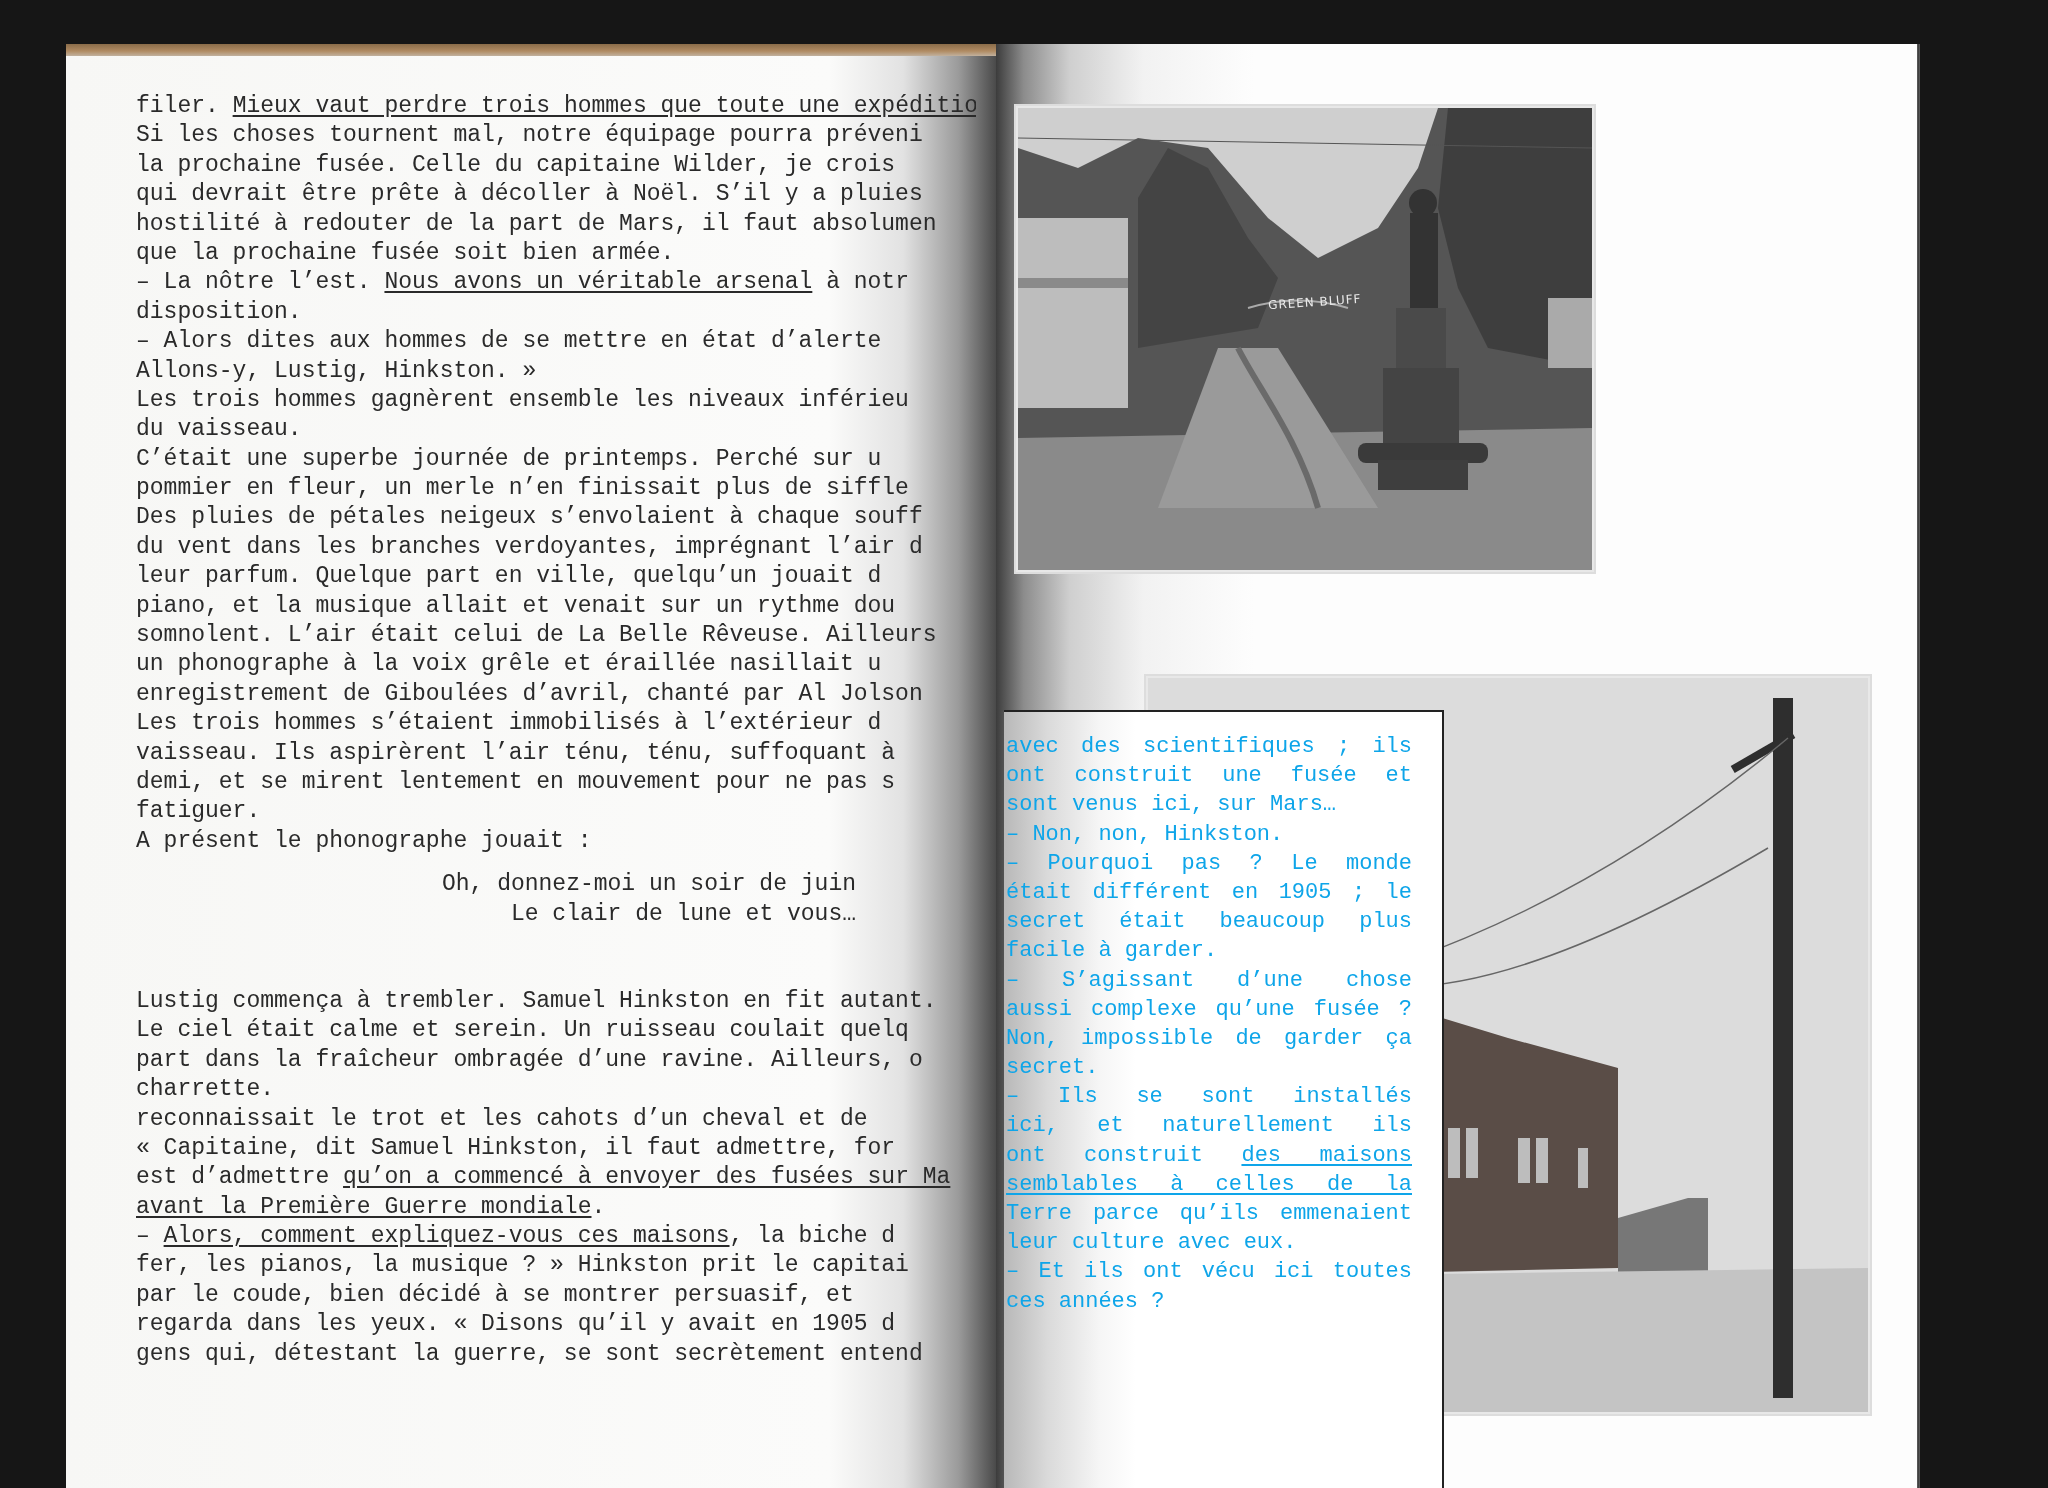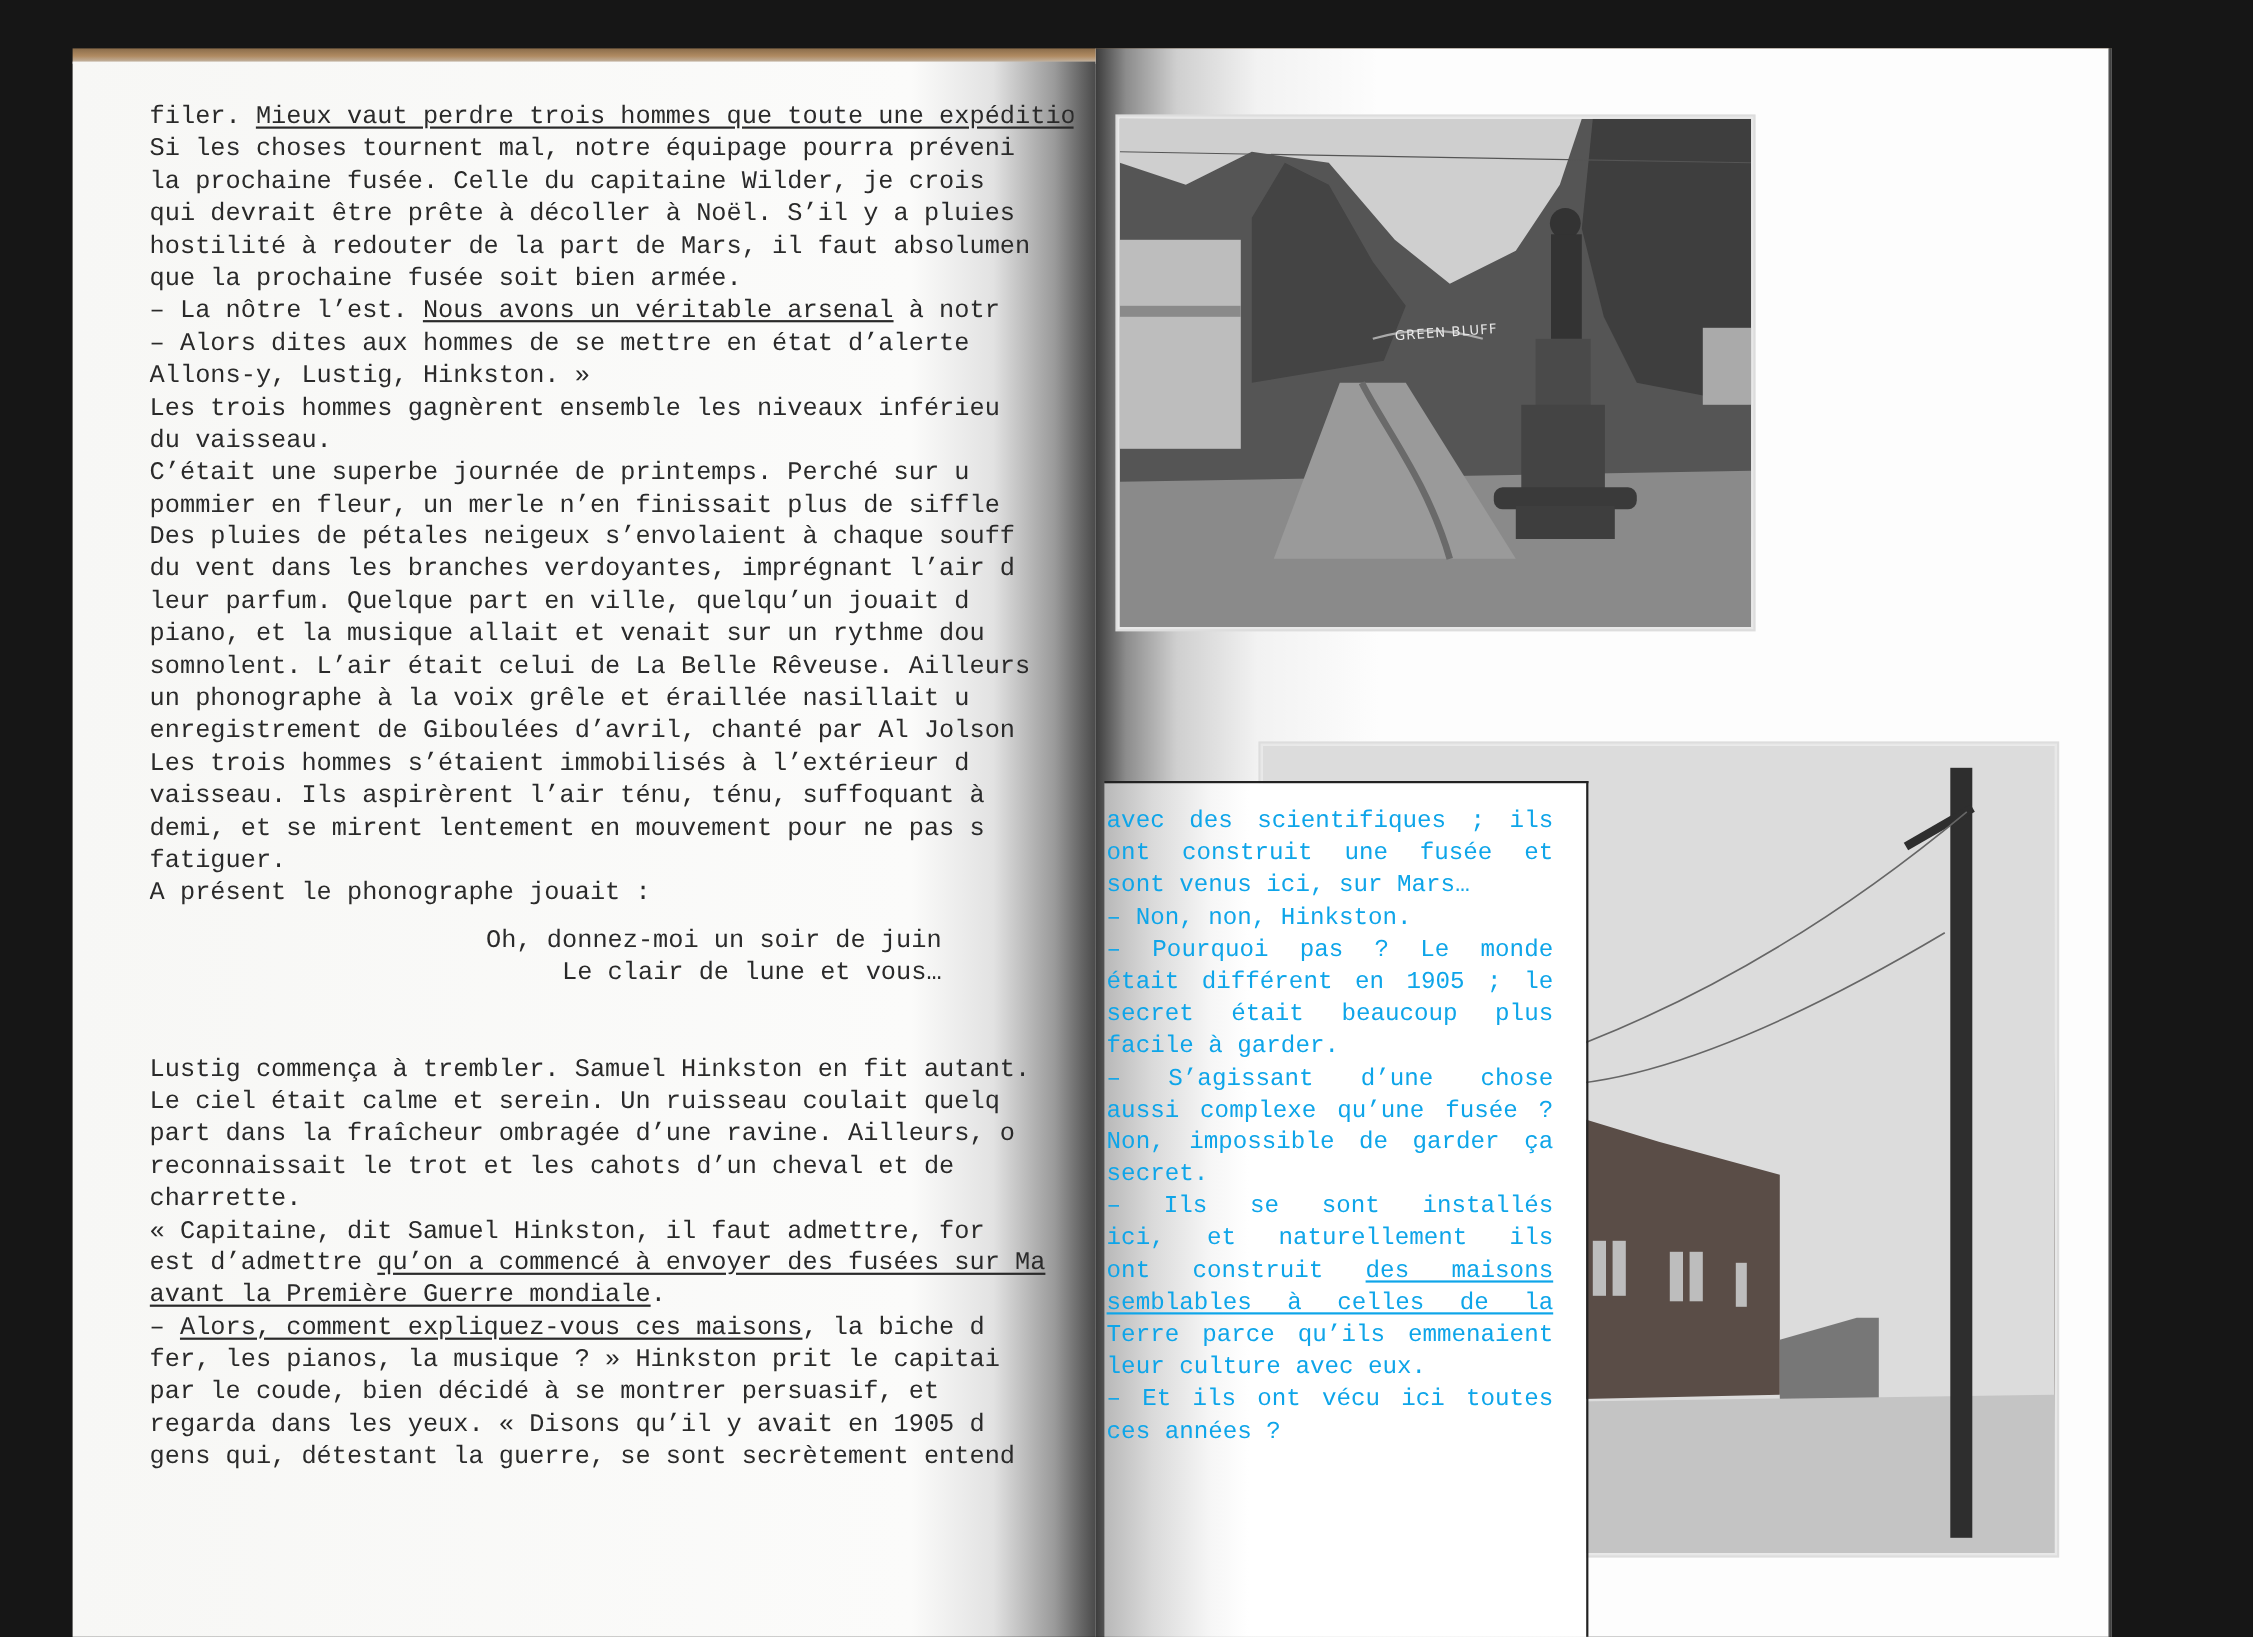--- a/index.html
+++ b/index.html
@@ -66,20 +66,21 @@
 <div class="page-right"></div>
 
 <div class="left-text" id="left-text">
     <span class="ln"><span>filer. </span><span class="u">Mieux vaut perdre trois hommes que toute une expédition</span></span>
     <span class="ln"><span>Si les choses tournent mal, notre équipage pourra préveni</span></span>
     <span class="ln"><span>la prochaine fusée. Celle du capitaine Wilder, je crois</span></span>
     <span class="ln"><span>qui devrait être prête à décoller à Noël. S’il y a pluies</span></span>
     <span class="ln"><span>hostilité à redouter de la part de Mars, il faut absolumen</span></span>
     <span class="ln"><span>que la prochaine fusée soit bien armée.</span></span>
     <span class="ln"><span>– La nôtre l’est. </span><span class="u">Nous avons un véritable arsenal</span><span> à notr</span></span>
+    <span class="ln"><span>disposition.</span></span>
     <span class="ln"><span>– Alors dites aux hommes de se mettre en état d’alerte</span></span>
     <span class="ln"><span>Allons-y, Lustig, Hinkston. »</span></span>
     <span class="ln"><span>Les trois hommes gagnèrent ensemble les niveaux inférieu</span></span>
     <span class="ln"><span>du vaisseau.</span></span>
     <span class="ln"><span>C’était une superbe journée de printemps. Perché sur u</span></span>
     <span class="ln"><span>pommier en fleur, un merle n’en finissait plus de siffle</span></span>
     <span class="ln"><span>Des pluies de pétales neigeux s’envolaient à chaque souff</span></span>
     <span class="ln"><span>du vent dans les branches verdoyantes, imprégnant l’air d</span></span>
     <span class="ln"><span>leur parfum. Quelque part en ville, quelqu’un jouait d</span></span>
     <span class="ln"><span>piano, et la musique allait et venait sur un rythme dou</span></span>
@@ -91,22 +92,22 @@
     <span class="ln"><span>demi, et se mirent lentement en mouvement pour ne pas s</span></span>
     <span class="ln"><span>fatiguer.</span></span>
     <span class="ln"><span>A présent le phonographe jouait :</span></span>
     <span class="ln gap" style="height: 14px;"></span>
     <span class="ln poem"><span>Oh, donnez-moi un soir de juin</span></span>
     <span class="ln poem"><span>Le clair de lune et vous…</span></span>
     <span class="ln gap"></span>
     <span class="ln"><span>Lustig commença à trembler. Samuel Hinkston en fit autant.</span></span>
     <span class="ln"><span>Le ciel était calme et serein. Un ruisseau coulait quelq</span></span>
     <span class="ln"><span>part dans la fraîcheur ombragée d’une ravine. Ailleurs, o</span></span>
+    <span class="ln"><span>charrette.</span></span>
     <span class="ln"><span>reconnaissait le trot et les cahots d’un cheval et de</span></span>
-    <span class="ln"><span>charrette.</span></span>
     <span class="ln"><span>« Capitaine, dit Samuel Hinkston, il faut admettre, for</span></span>
     <span class="ln"><span>est d’admettre </span><span class="u">qu’on a commencé à envoyer des fusées sur Ma</span></span>
     <span class="ln"><span class="u">avant la Première Guerre mondiale</span><span>.</span></span>
     <span class="ln"><span>– </span><span class="u">Alors, comment expliquez-vous ces maisons</span><span>, la biche d</span></span>
     <span class="ln"><span>fer, les pianos, la musique ? » Hinkston prit le capitai</span></span>
     <span class="ln"><span>par le coude, bien décidé à se montrer persuasif, et</span></span>
     <span class="ln"><span>regarda dans les yeux. « Disons qu’il y avait en 1905 d</span></span>
     <span class="ln"><span>gens qui, détestant la guerre, se sont secrètement entend</span></span>
   </div>
 

